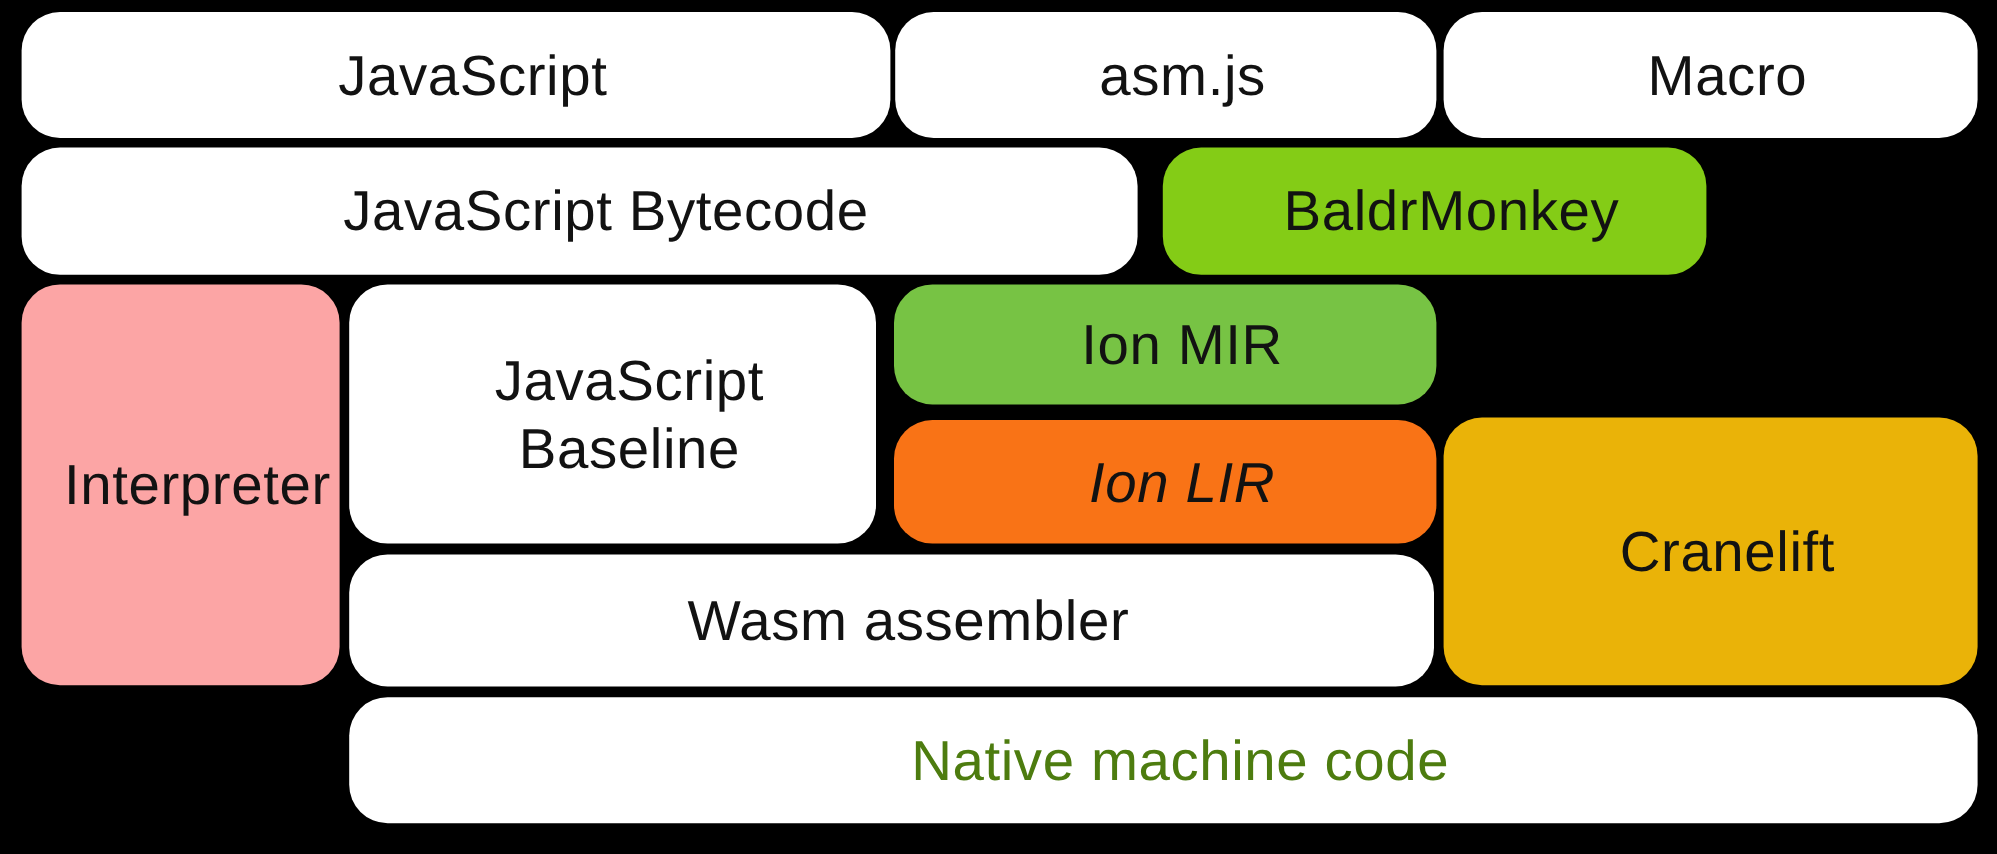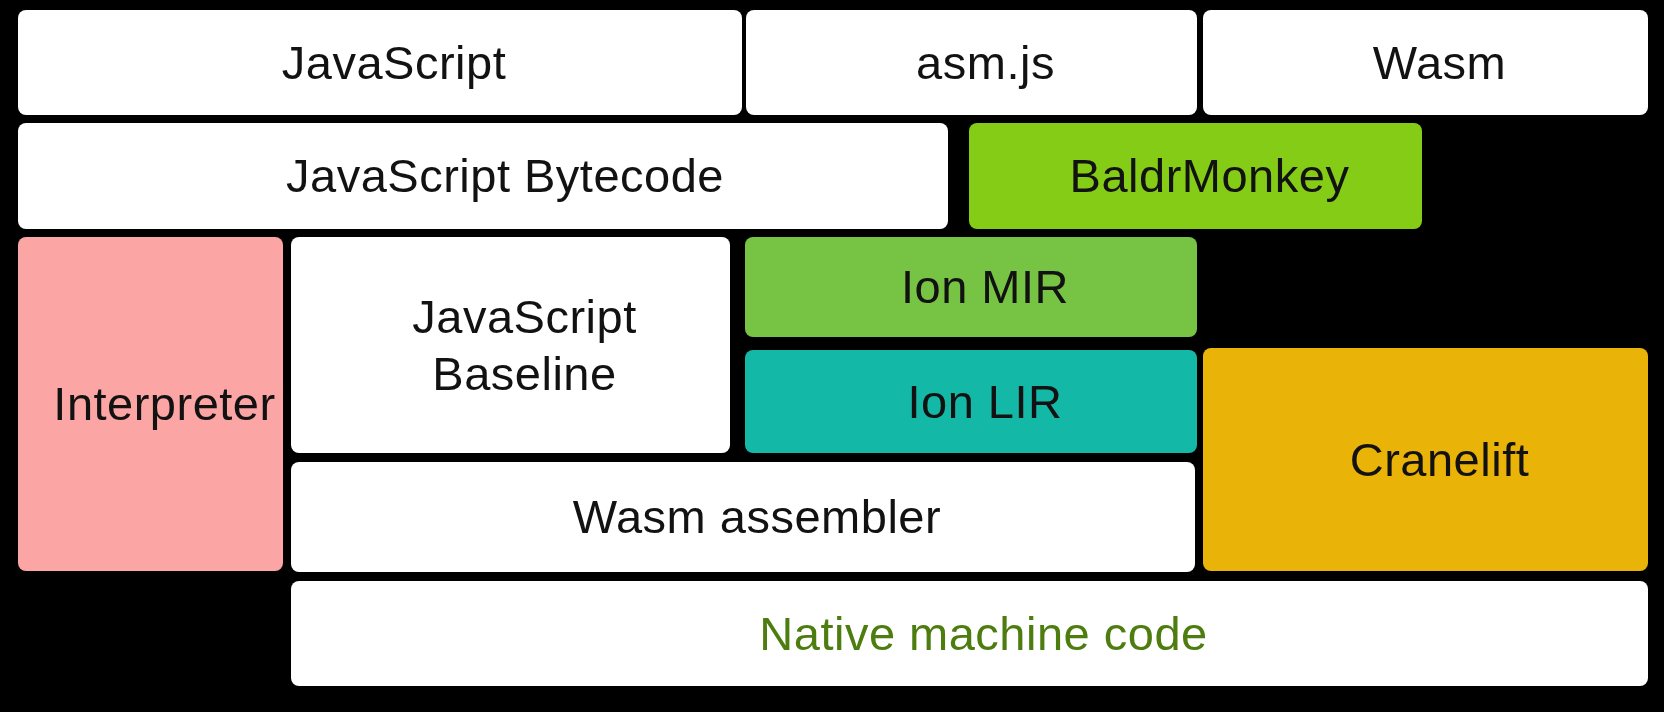--- a/index.html
+++ b/index.html
@@ -9,21 +9,21 @@
     font-family: "Liberation Sans", "DejaVu Sans", sans-serif;
   }
   .stage {
     position: relative;
     width: 1664px;
     height: 712px;
     overflow: hidden;
   }
   .box {
     position: absolute;
-    border-radius: 8px;
+    border-radius: 32px;
     display: flex;
     align-items: center;
     justify-content: center;
     box-sizing: border-box;
     padding-left: 28px;
   }
   .lbl {
     font-size: 47px;
     line-height: 1.22;
     color: #121212;
@@ -52,21 +52,21 @@
 
   <div class="box b-javascript" style="background-color: rgb(255, 255, 255);">
     <span class="lbl" style="color: rgb(18, 18, 18);">JavaScript</span>
   </div>
 
   <div class="box b-asmjs" style="background-color: rgb(255, 255, 255);">
     <span class="lbl" style="color: rgb(18, 18, 18);">asm.js</span>
   </div>
 
   <div class="box b-wasm" style="background-color: rgb(255, 255, 255);">
-    <span class="lbl" style="color: rgb(18, 18, 18);">Wasm</span>
+    <span class="lbl" style="color: rgb(18, 18, 18);">Macro</span>
   </div>
 
   <div class="box b-bytecode" style="background-color: rgb(255, 255, 255);">
     <span class="lbl" style="color: rgb(18, 18, 18); margin-left: 16px;">JavaScript Bytecode</span>
   </div>
 
   <div class="box b-baldrmonkey" style="background-color: #84cc16;">
     <span class="lbl" style="color: rgb(18, 18, 18);">BaldrMonkey</span>
   </div>
 
@@ -76,21 +76,21 @@
 
   <div class="box b-baseline" style="background-color: rgb(255, 255, 255);">
     <span class="lbl" style="color: rgb(18, 18, 18);">JavaScript
 Baseline</span>
   </div>
 
   <div class="box b-ion-mir" style="background-color: rgb(119, 195, 68);">
     <span class="lbl" style="color: rgb(18, 18, 18);">Ion MIR</span>
   </div>
 
-  <div class="box b-ion-lir" style="background-color: #14b8a6;">
+  <div class="box b-ion-lir" style="background-color: #f97316; font-style: italic;">
     <span class="lbl" style="color: rgb(18, 18, 18);">Ion LIR</span>
   </div>
 
   <div class="box b-cranelift" style="background-color: #eab308;">
     <span class="lbl" style="color: rgb(18, 18, 18);">Cranelift</span>
   </div>
 
   <div class="box b-macro-assembler" style="background-color: rgb(255, 255, 255);">
     <span class="lbl" style="color: rgb(18, 18, 18);">Wasm assembler</span>
   </div>

